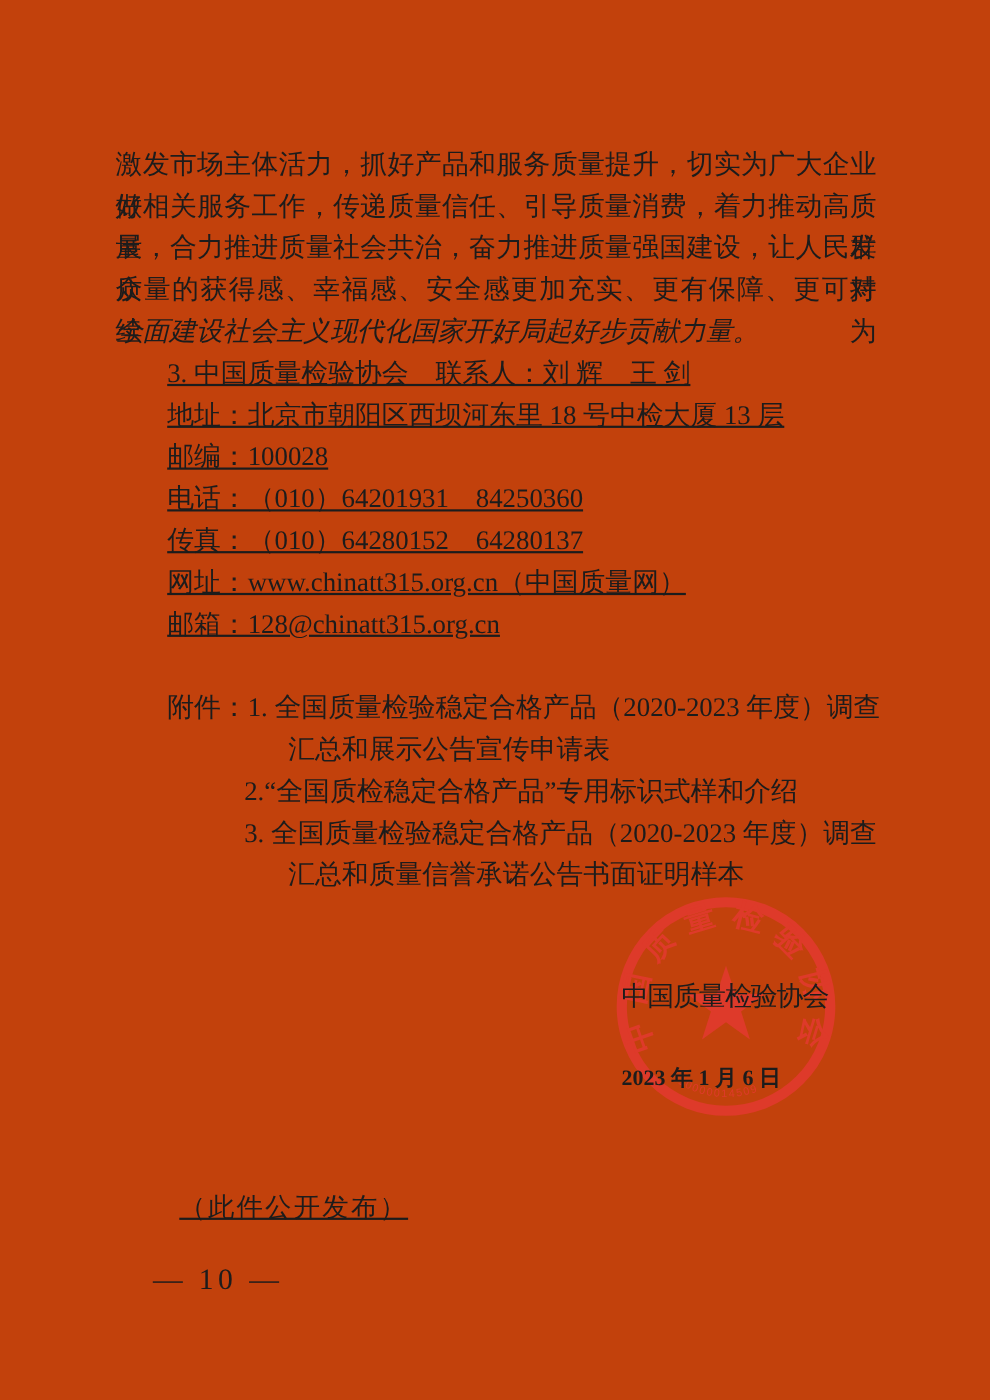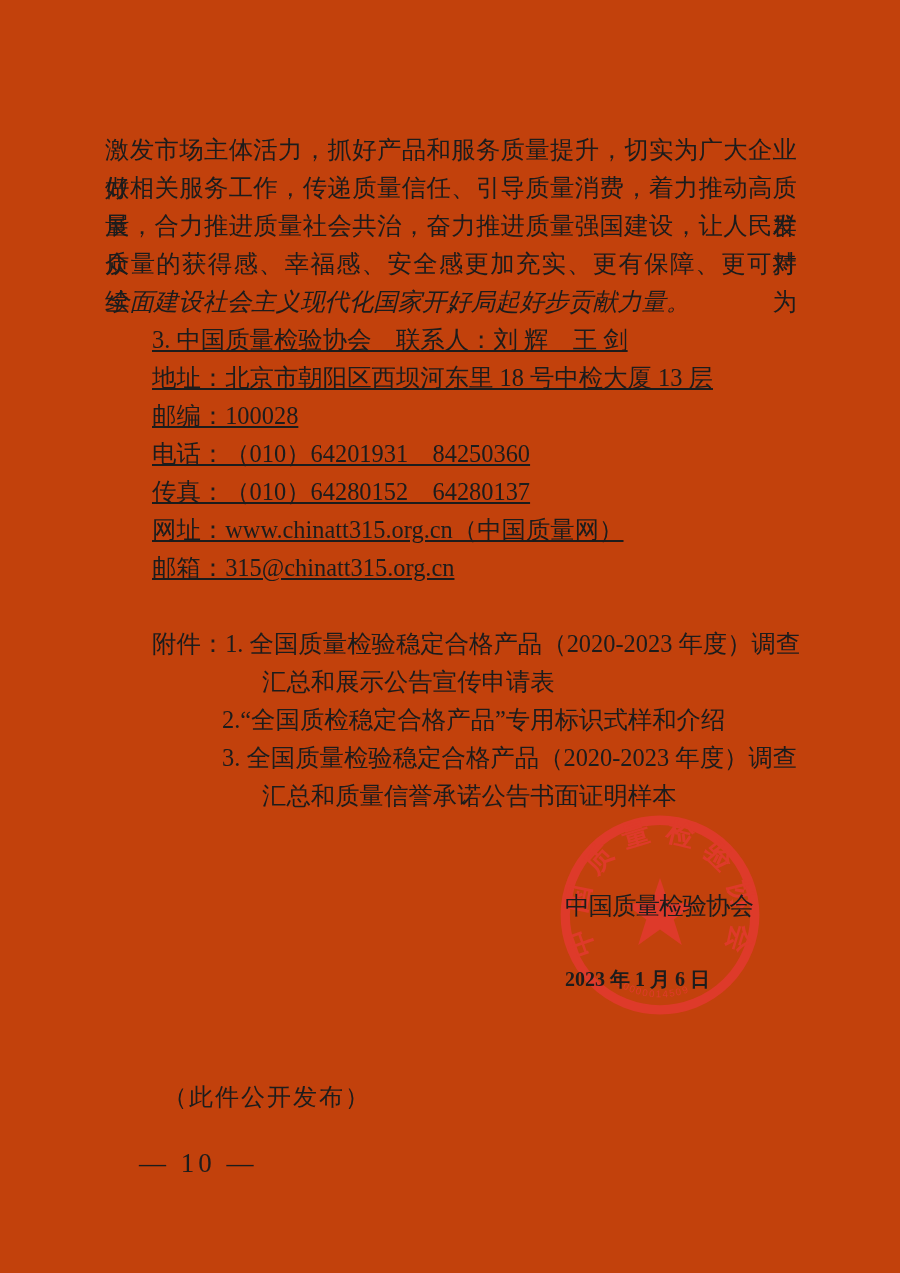--- a/index.html
+++ b/index.html
@@ -82,20 +82,21 @@
     font-size: 9.5px;
     letter-spacing: 1.5px;
   }
   .footer-notice {
     position: absolute;
     left: 163px;
     top: 1081px;
     font-size: 24px;
     letter-spacing: 2px;
     white-space: nowrap;
+    text-decoration: underline;
   }
   .page-number {
     position: absolute;
     left: 139px;
     top: 1148px;
     font-size: 27px;
     letter-spacing: 4px;
     white-space: nowrap;
   }
 </style>
@@ -111,21 +112,21 @@
     <div class="tline jline">展，合力推进质量社会共治，奋力推进质量强国建设，让人民群众对</div>
     <div class="tline jline">质量的获得感、幸福感、安全感更加充实、更有保障、更可持续，为</div>
     <div class="tline jline jline-last">全面建设社会主义现代化国家开好局起好步贡献力量。</div>
 
     <div class="tline indent-2">3. 中国质量检验协会　联系人：刘 辉　王 剑</div>
     <div class="tline indent-2">地址：北京市朝阳区西坝河东里 18 号中检大厦 13 层</div>
     <div class="tline indent-2">邮编：100028</div>
     <div class="tline indent-2">电话：（010）64201931　84250360</div>
     <div class="tline indent-2">传真：（010）64280152　64280137</div>
     <div class="tline indent-2">网址：www.chinatt315.org.cn（中国质量网）</div>
-    <div class="tline indent-2">邮箱：315@chinatt315.org.cn</div>
+    <div class="tline indent-2">邮箱：128@chinatt315.org.cn</div>
 
     <div class="blank-line"></div>
 
     <div class="tline indent-att-first">附件：1. 全国质量检验稳定合格产品（2020-2023 年度）调查</div>
     <div class="tline indent-att-cont">汇总和展示公告宣传申请表</div>
     <div class="tline indent-att-num">2.“全国质检稳定合格产品”专用标识式样和介绍</div>
     <div class="tline indent-att-num">3. 全国质量检验稳定合格产品（2020-2023 年度）调查</div>
     <div class="tline indent-att-cont">汇总和质量信誉承诺公告书面证明样本</div>
   </div>
 

